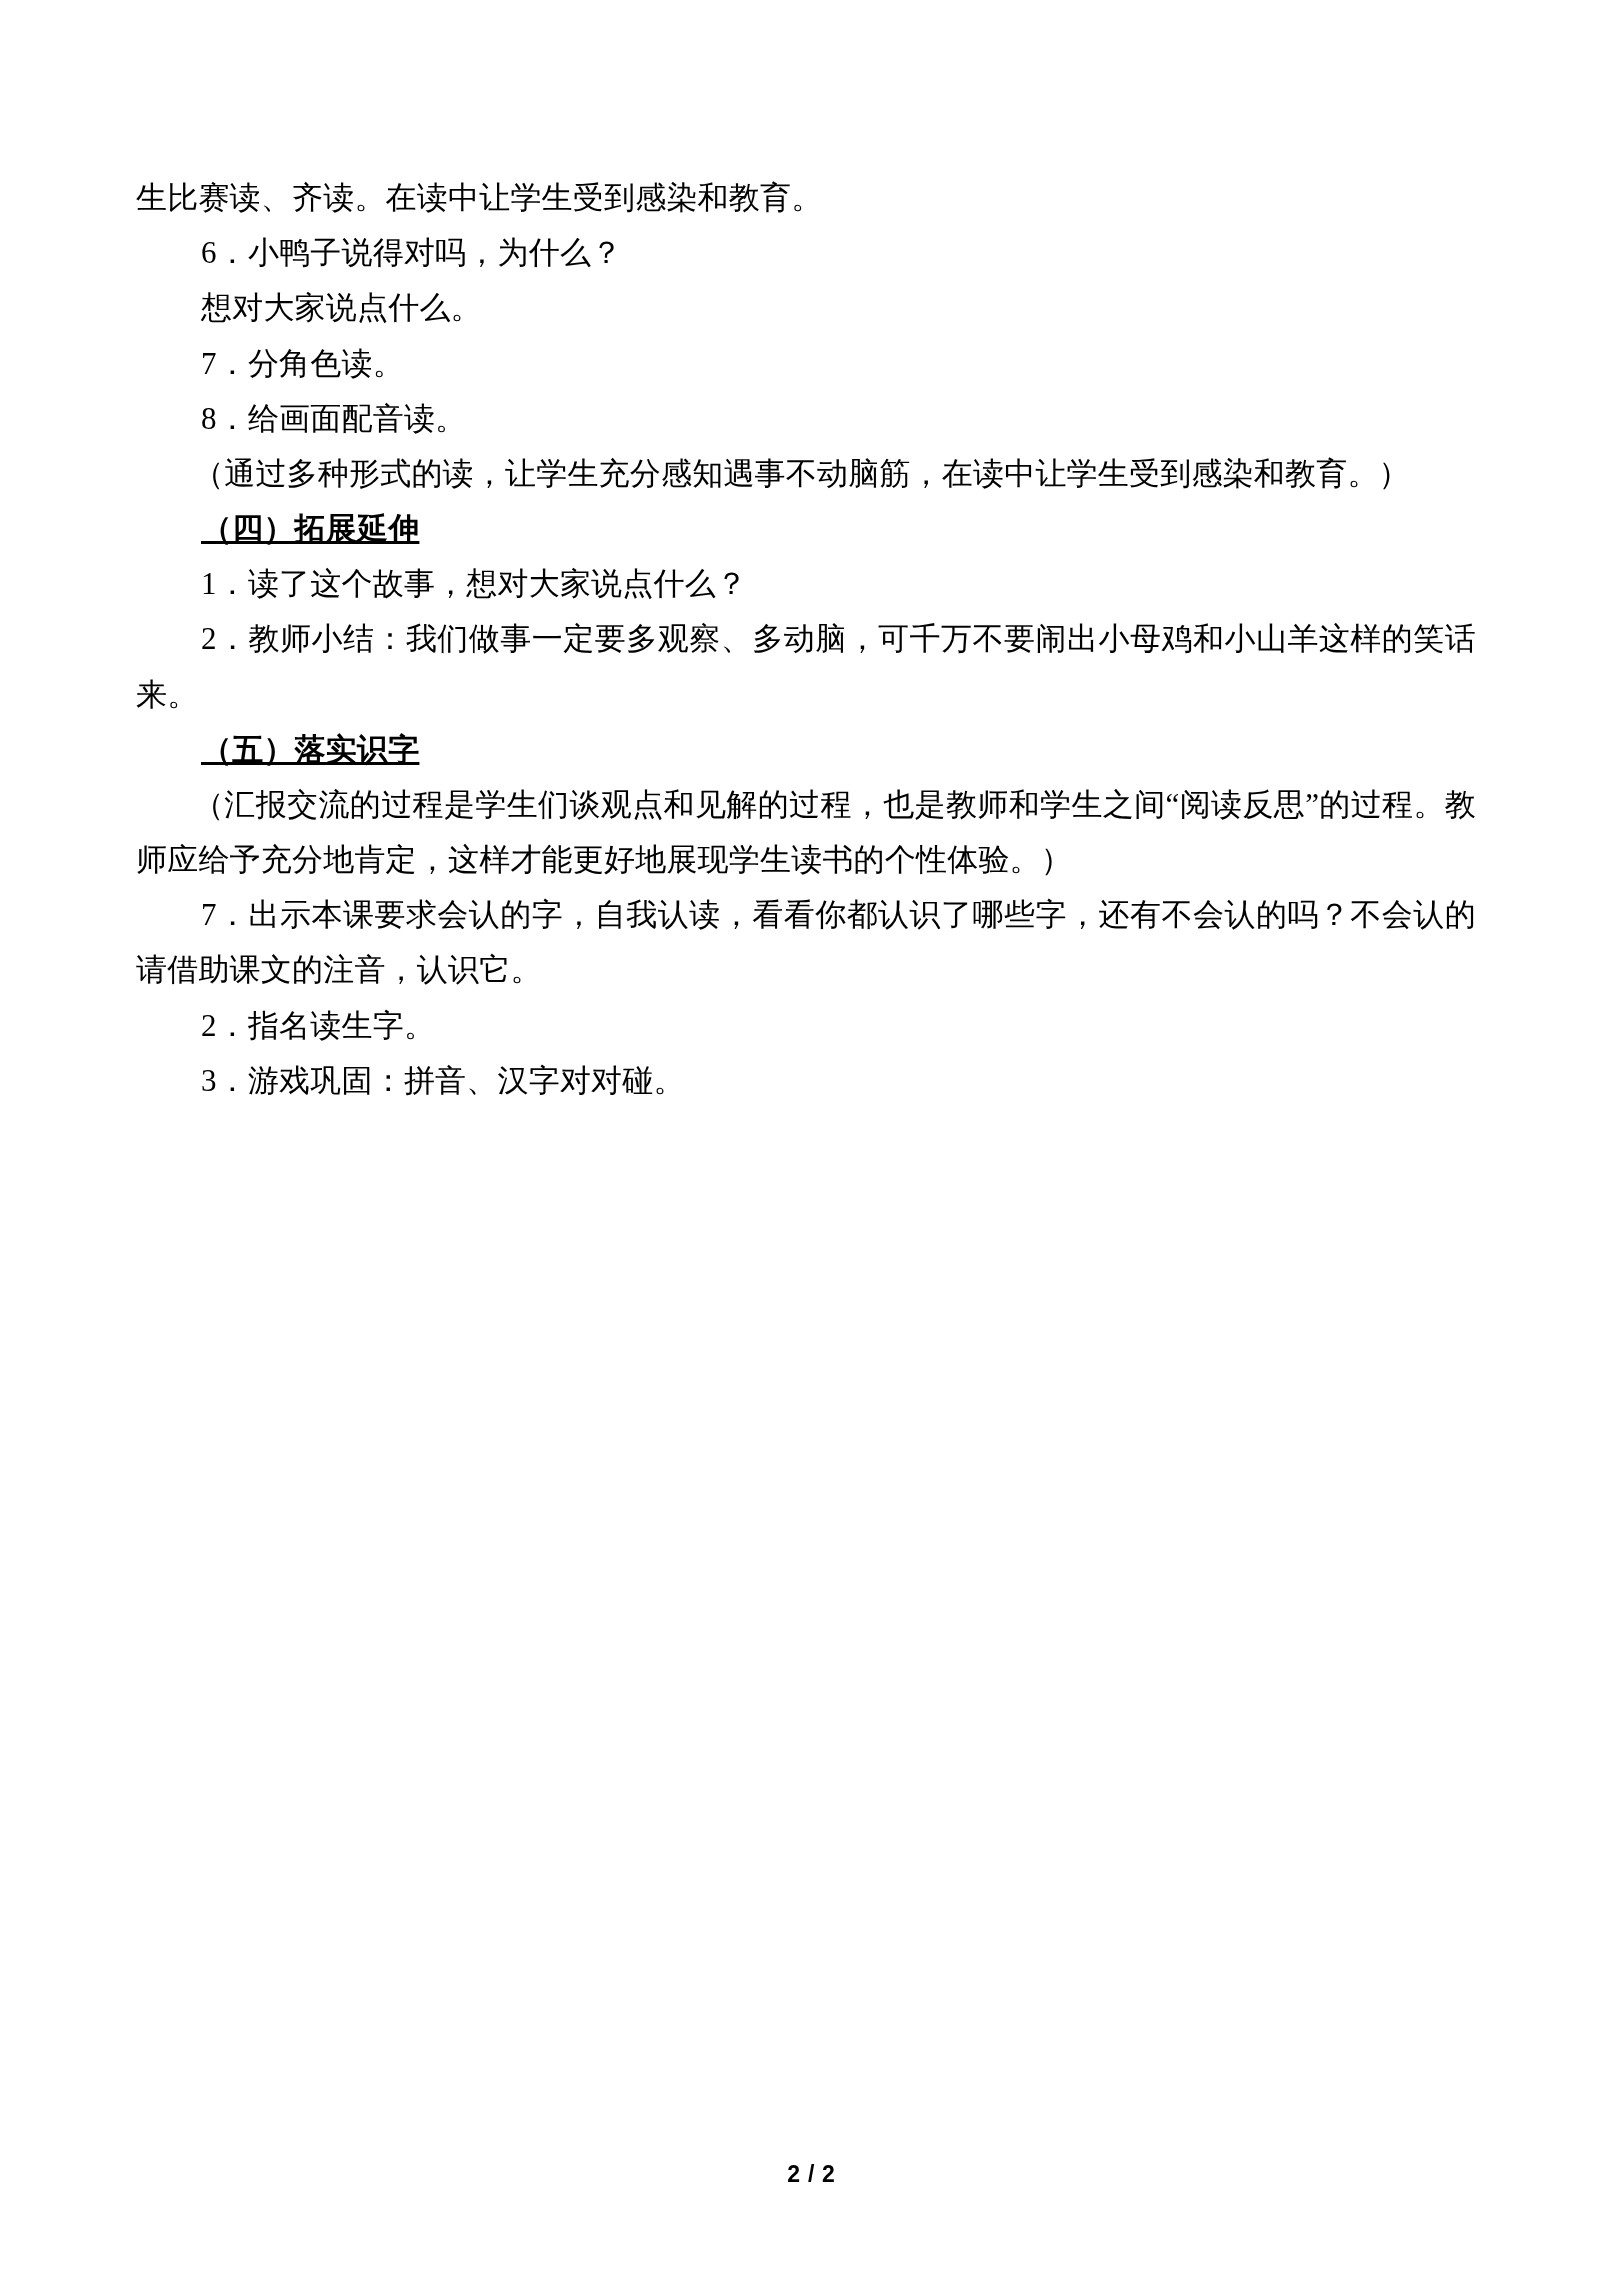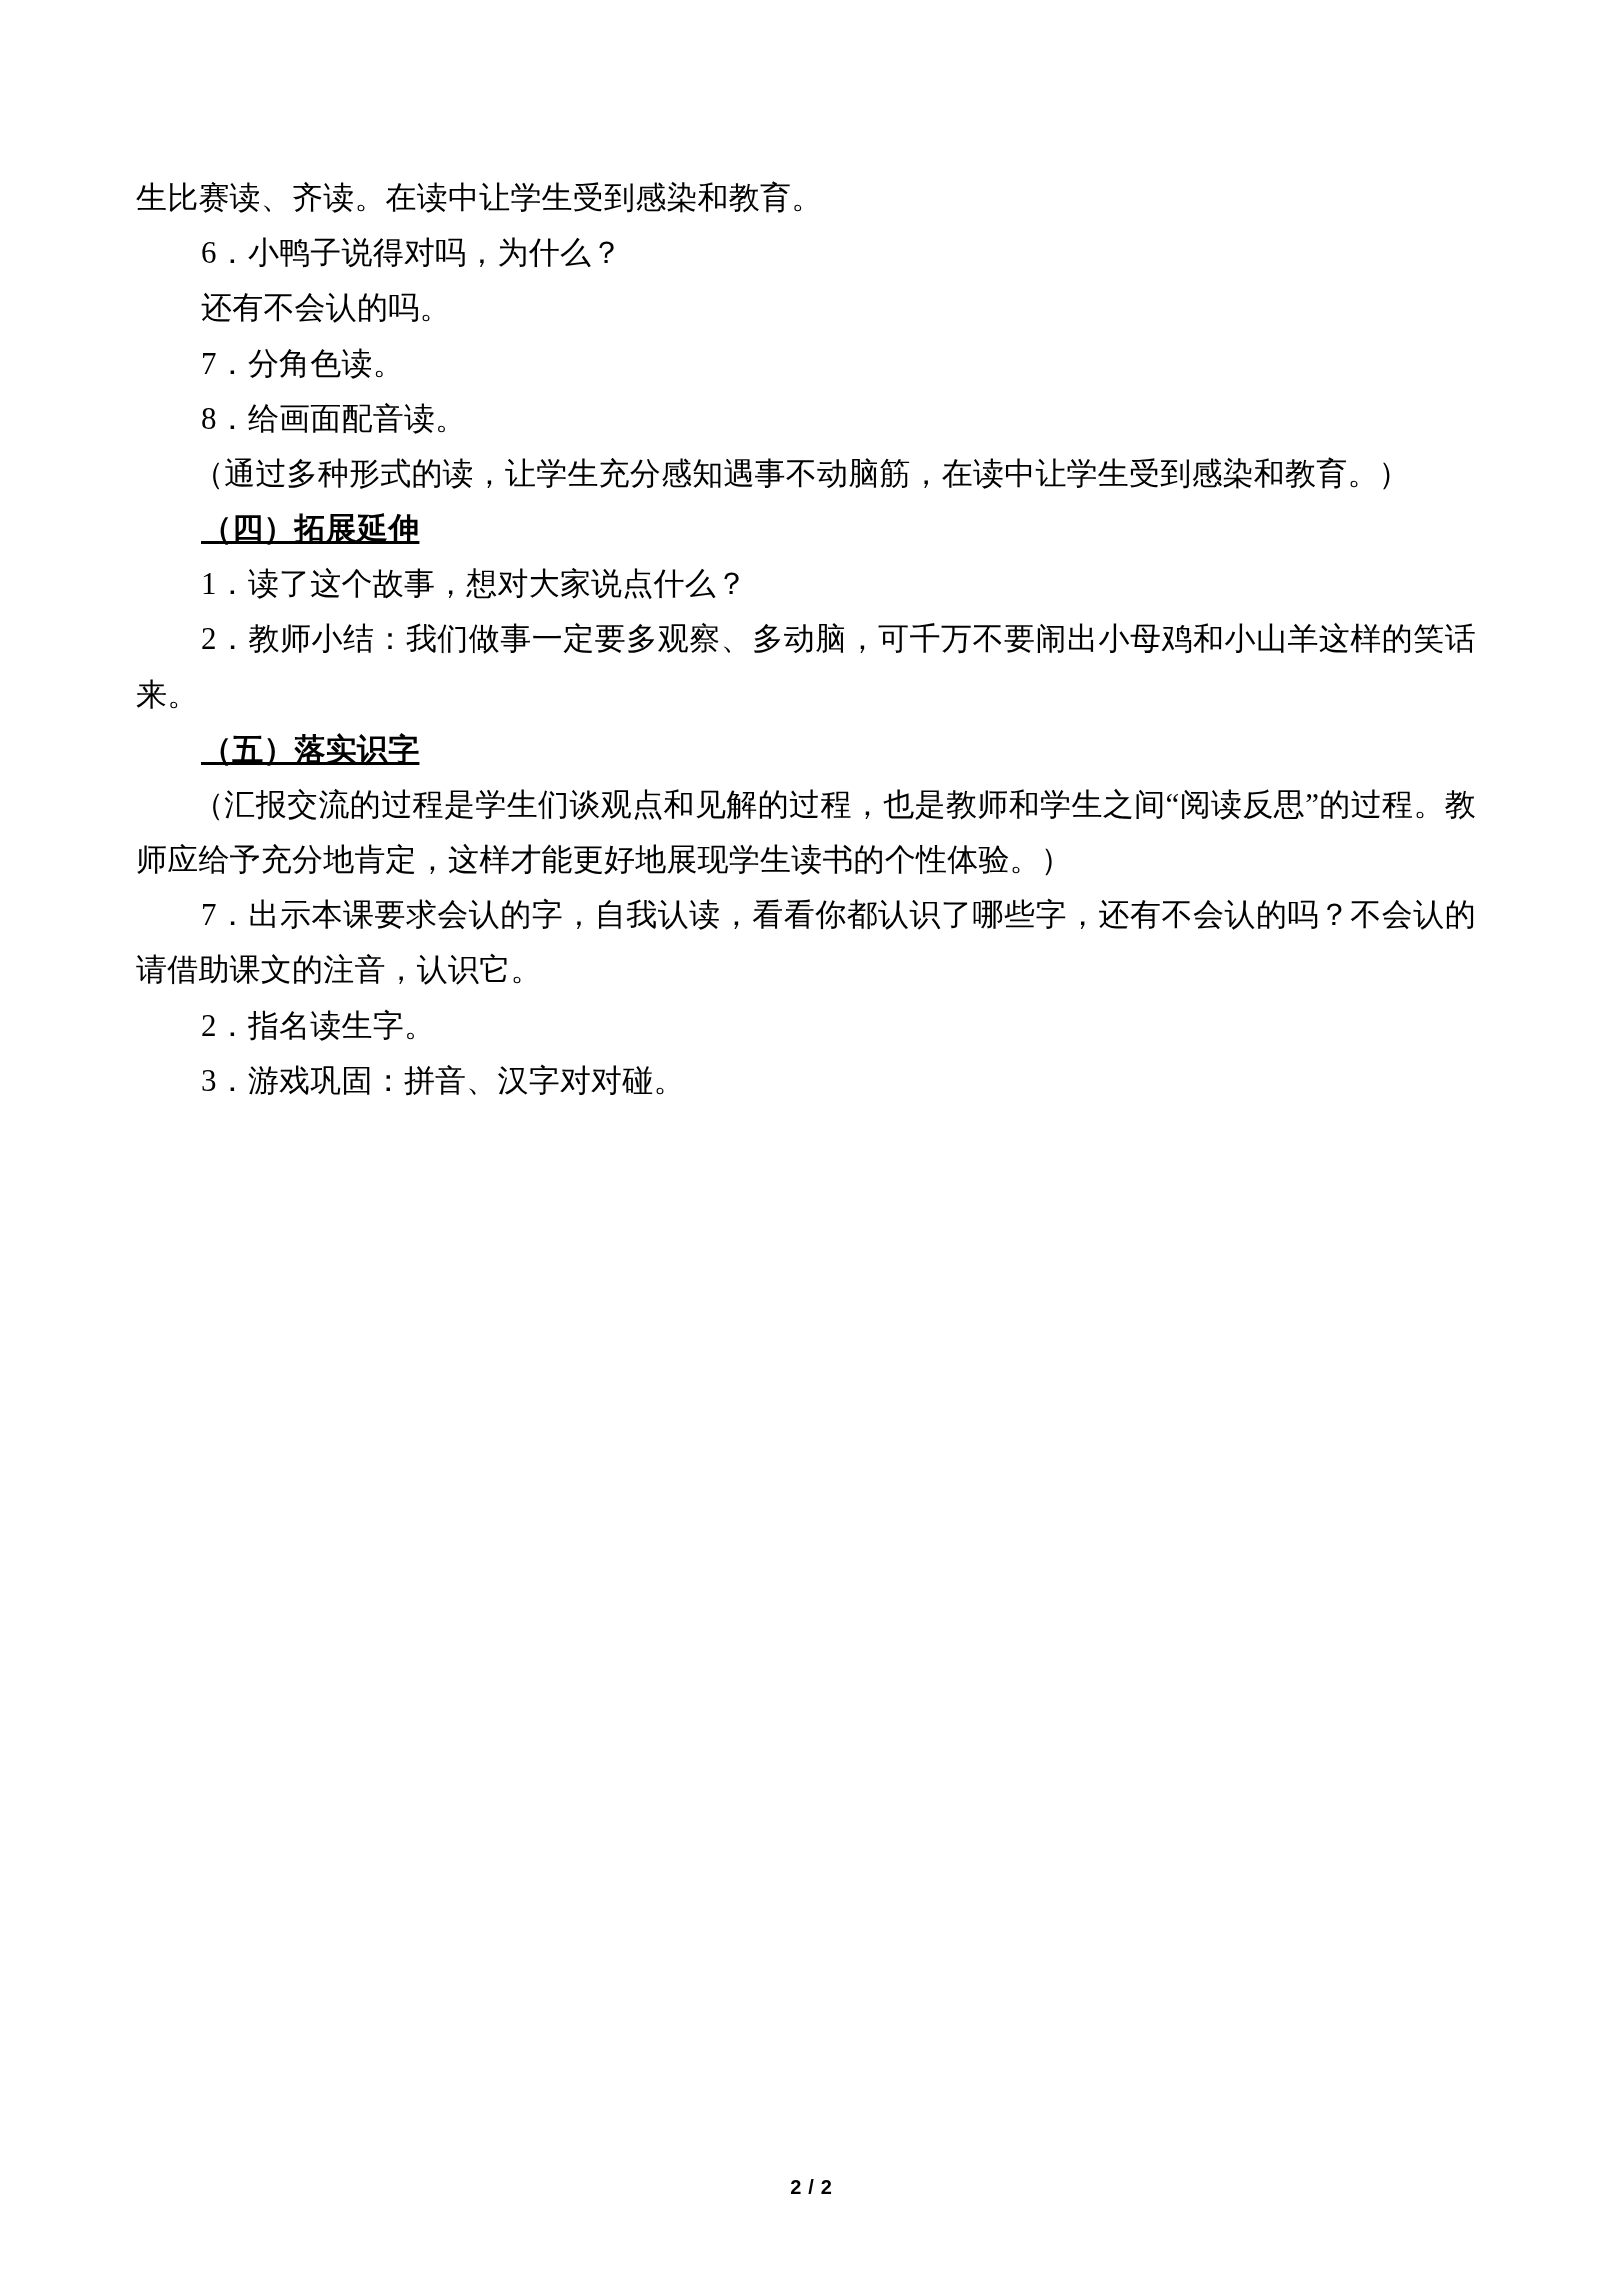--- a/index.html
+++ b/index.html
@@ -42,39 +42,39 @@
   .heading {
     font-weight: bold;
     text-indent: 65px;
     margin: 0;
     text-decoration: underline;
   }
   .footer {
     position: absolute;
     left: 0;
     right: 0;
-    bottom: 96px;
+    bottom: 107px;
     text-align: center;
-    font-size: 20px;
+    font-size: 23px;
     font-weight: bold;
     font-family: "Liberation Sans", sans-serif;
     letter-spacing: 0.7px;
   }
 </style>
 </head>
 <body>
 
 <div class="page">
   <div class="doc-body">
 
     <p class="para">生比赛读、齐读。在读中让学生受到感染和教育。</p>
 
     <p class="para indent">6．小鸭子说得对吗，为什么？</p>
 
-    <p class="para indent">还有不会认的吗。</p>
+    <p class="para indent">想对大家说点什么。</p>
 
     <p class="para indent">7．分角色读。</p>
 
     <p class="para indent">8．给画面配音读。</p>
 
     <p class="para indent-paren">（通过多种形式的读，让学生充分感知遇事不动脑筋，在读中让学生受到感染和教育。）</p>
 
     <p class="para heading">（四）拓展延伸</p>
 
     <p class="para indent">1．读了这个故事，想对大家说点什么？</p>

